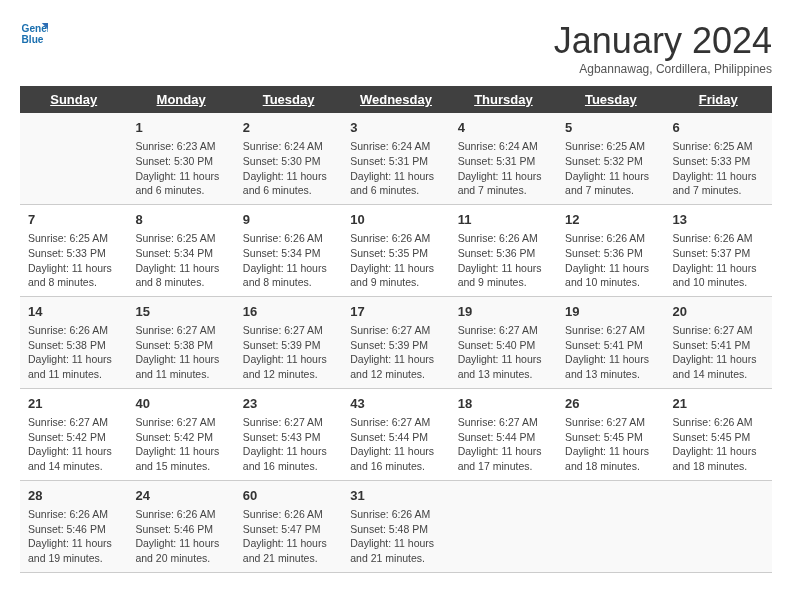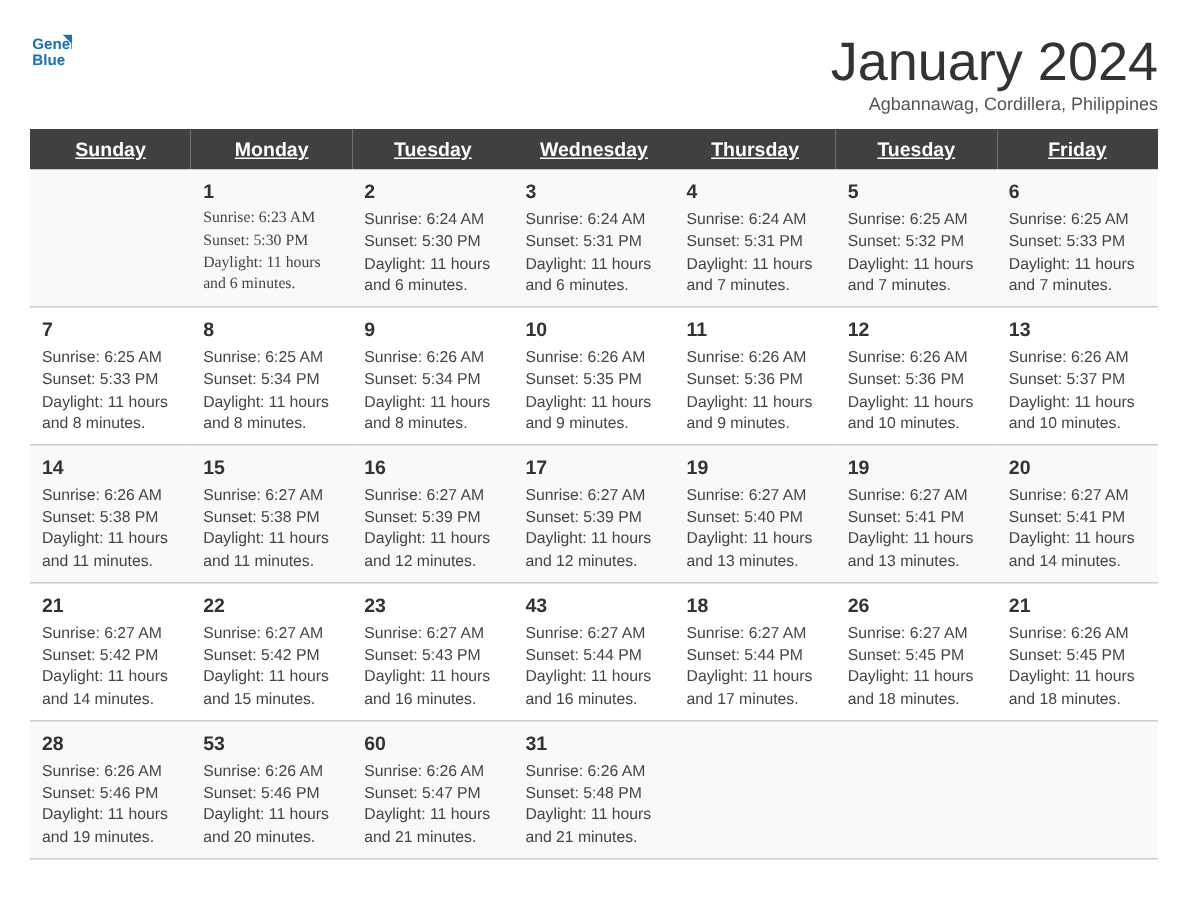--- a/index.html
+++ b/index.html
@@ -107,21 +107,21 @@
         <th>Thursday</th>
         <th>Tuesday</th>
         <th>Friday</th>
       </tr>
   </thead>
   <tbody id="calendar-body">
   <tr>
         <td></td>
         <td>
           <span class="day-num">1</span>
-          <div class="cell-content" style="white-space: pre-line; font-family: Liberation Serif, serif;">Sunrise: 6:23 AM
+          <div class="cell-content" style="white-space: pre-line;">Sunrise: 6:23 AM
 Sunset: 5:30 PM
 Daylight: 11 hours and 6 minutes.</div>
         </td>
         <td>
           <span class="day-num">2</span>
           <div class="cell-content" style="white-space: pre-line;">Sunrise: 6:24 AM
 Sunset: 5:30 PM
 Daylight: 11 hours and 6 minutes.</div>
         </td>
         <td>
@@ -238,21 +238,21 @@
         </td>
       </tr>
       <tr>
         <td>
           <span class="day-num">21</span>
           <div class="cell-content" style="white-space: pre-line;">Sunrise: 6:27 AM
 Sunset: 5:42 PM
 Daylight: 11 hours and 14 minutes.</div>
         </td>
         <td>
-          <span class="day-num">22</span>
+          <span class="day-num">40</span>
           <div class="cell-content" style="white-space: pre-line;">Sunrise: 6:27 AM
 Sunset: 5:42 PM
 Daylight: 11 hours and 15 minutes.</div>
         </td>
         <td>
           <span class="day-num">23</span>
           <div class="cell-content" style="white-space: pre-line;">Sunrise: 6:27 AM
 Sunset: 5:43 PM
 Daylight: 11 hours and 16 minutes.</div>
         </td>
@@ -282,21 +282,21 @@
         </td>
       </tr>
       <tr>
         <td>
           <span class="day-num">28</span>
           <div class="cell-content" style="white-space: pre-line;">Sunrise: 6:26 AM
 Sunset: 5:46 PM
 Daylight: 11 hours and 19 minutes.</div>
         </td>
         <td>
-          <span class="day-num">53</span>
+          <span class="day-num">24</span>
           <div class="cell-content" style="white-space: pre-line;">Sunrise: 6:26 AM
 Sunset: 5:46 PM
 Daylight: 11 hours and 20 minutes.</div>
         </td>
         <td>
           <span class="day-num">60</span>
           <div class="cell-content" style="white-space: pre-line;">Sunrise: 6:26 AM
 Sunset: 5:47 PM
 Daylight: 11 hours and 21 minutes.</div>
         </td>

